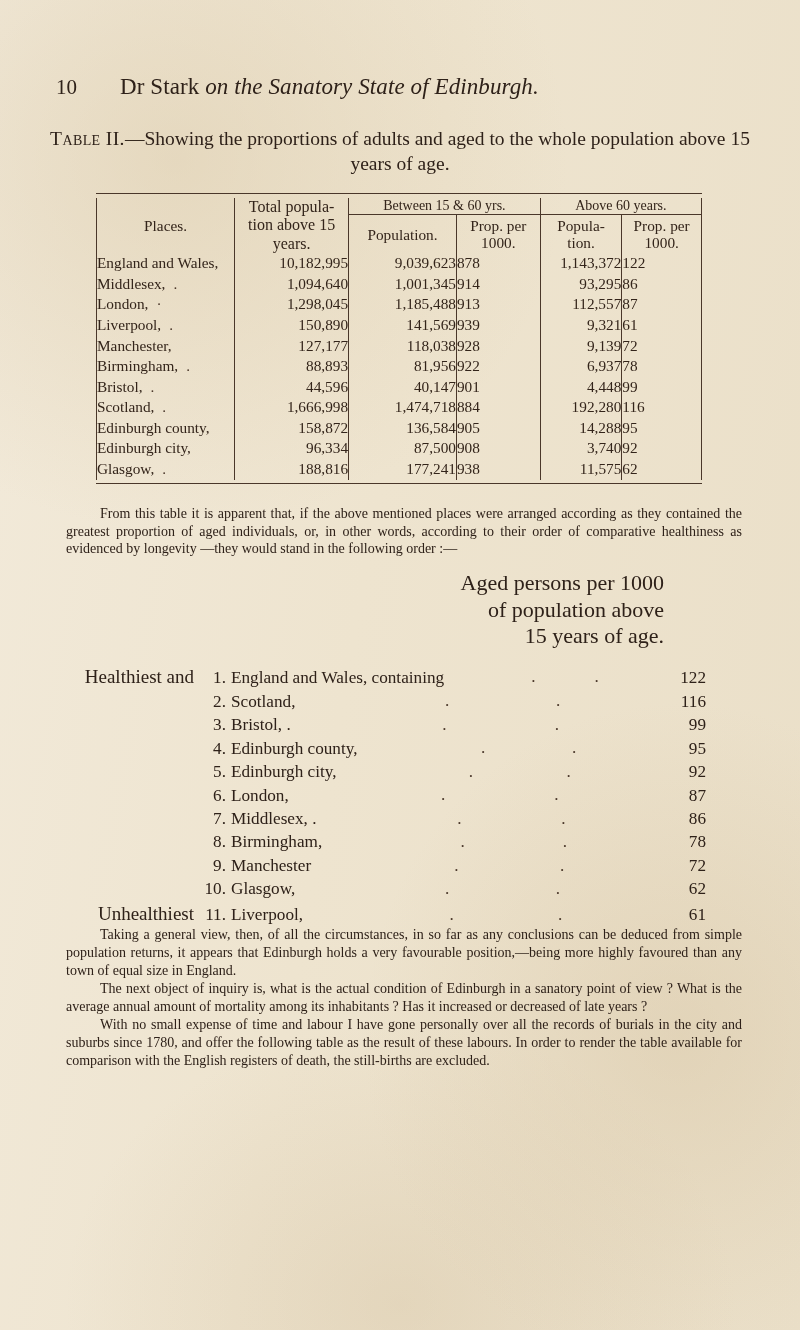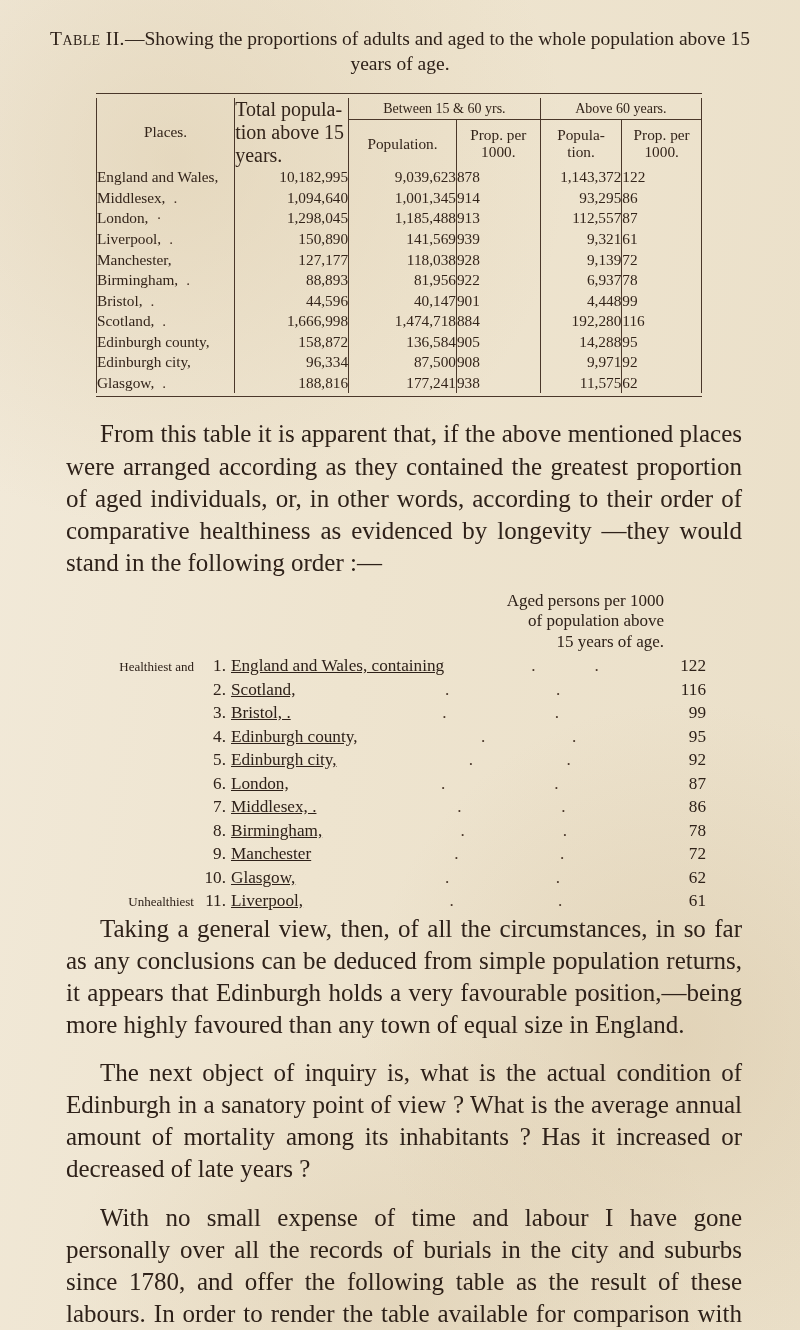--- a/index.html
+++ b/index.html
@@ -100,22 +100,22 @@
 
   th.th-places {
     width: 136px;
     text-align: center;
     vertical-align: middle;
     font-size: 15.3px;
     padding-bottom: 14px;
   }
   th.th-total {
     width: 112px;
-    text-align: left;
-    font-size: 20px;
+    text-align: center;
+    font-size: 16px;
     line-height: 1.16;
     padding: 1px 4px 4px 4px;
   }
   th.th-span {
     text-align: center;
     font-size: 14px;
     padding: 1px 4px 2px 4px;
     line-height: 1.1;
   }
   th.th-sub {
@@ -148,69 +148,68 @@
   td.c-ctr {
     padding: 0.5px 4px;
     white-space: nowrap;
   }
   tr.data-row td { line-height: 1.345; }
 
   
   .para {
     margin: 0;
     padding: 0 58px 0 66px;
-    font-size: 25px;
+    font-size: 14px;
     line-height: 1.285;
     text-align: justify;
     text-indent: 34px;
   }
   .para.first { margin-top: 21px; }
-  .para.tight { margin-top: 16px; }
+  .para.tight { margin-top: 0; }
 
   
   .rank-block {
     margin: 12px 0 0 0;
     padding: 0 58px 0 66px;
   }
   .rank-head {
     text-align: right;
-    font-size: 17px;
+    font-size: 22px;
     line-height: 1.20;
     padding-right: 78px;
-    margin-bottom: 2px;
+    margin-bottom: 14px;
   }
   ul.rank-list {
     list-style: none;
     margin: 0;
     padding: 0;
     font-size: 17.2px;
   }
   ul.rank-list li {
     display: flex;
     align-items: baseline;
     line-height: 1.355;
     white-space: nowrap;
   }
   .rk-tag {
     width: 128px;
     flex: none;
     text-align: right;
     padding-right: 6px;
-    font-size: 13px;
+    font-size: 19px;
   }
   .rk-num {
     width: 26px;
     flex: none;
     text-align: right;
     padding-right: 5px;
   }
   .rk-name {
     flex: none;
     padding-right: 4px;
-    text-decoration: underline;
   }
   .rk-lead {
     flex: 1 1 auto;
     position: relative;
     overflow: hidden;
     height: 1em;
   }
   .rk-lead i {
     position: absolute;
     font-style: normal;
@@ -226,20 +225,24 @@
     padding-right: 36px;
   }
 </style>
 </head>
 <body>
 
 <div class="paper-tint"></div>
 
 <div class="page">
 
+  <div class="running-head">
+    <span class="folio">10</span>
+    <span class="head-title"><span class="rm">Dr Stark </span><span class="it">on the Sanatory State of Edinburgh.</span></span>
+  </div>
 
   <div class="table-caption">
     <span class="smallcaps">Table II.</span><span>—Showing the proportions of adults and aged to the whole population above 15 years of age.</span>
   </div>
 
   <div class="table-wrap">
     <div class="rule-top"></div>
     <table class="stats">
       <thead>
         <tr>
@@ -339,21 +342,21 @@
             <td class="c-num vr">136,584</td>
             <td class="c-ctr vr">905</td>
             <td class="c-num vr">14,288</td>
             <td class="c-ctr vr">95</td>
           </tr>
           <tr class="data-row">
             <td class="c-place vl vr">Edinburgh city,</td>
             <td class="c-num vr">96,334</td>
             <td class="c-num vr">87,500</td>
             <td class="c-ctr vr">908</td>
-            <td class="c-num vr">9,971</td>
+            <td class="c-num vr">3,740</td>
             <td class="c-ctr vr">92</td>
           </tr>
           <tr class="data-row">
             <td class="c-place vl vr">Glasgow,<span class="dot">.</span></td>
             <td class="c-num vr">188,816</td>
             <td class="c-num vr">177,241</td>
             <td class="c-ctr vr">938</td>
             <td class="c-num vr">11,575</td>
             <td class="c-ctr vr">62</td>
           </tr>

